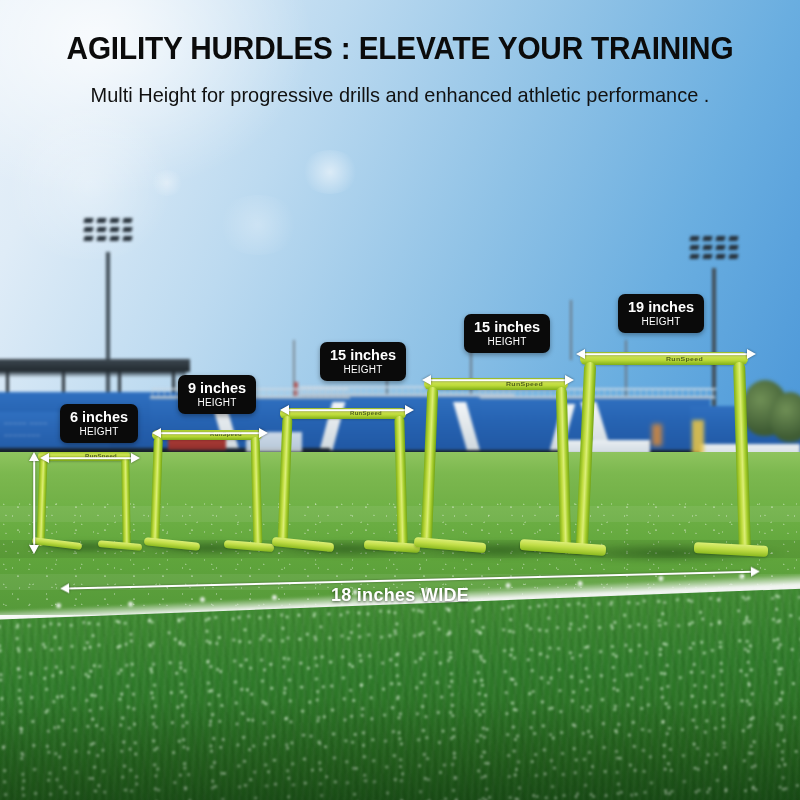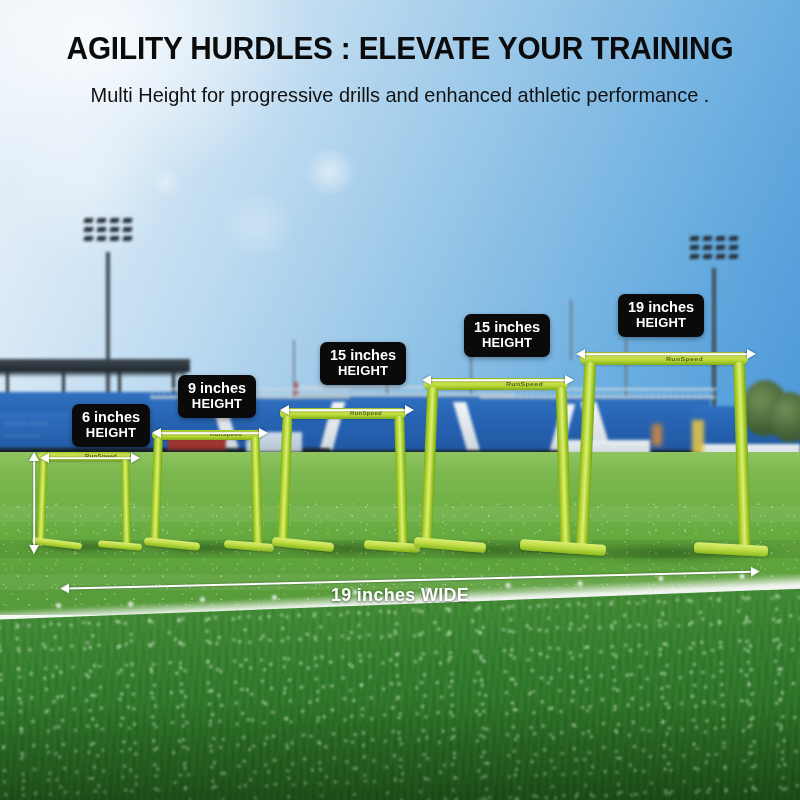--- a/index.html
+++ b/index.html
@@ -204,21 +204,21 @@
     position:absolute;
     background:#0a0a0a;
     border-radius:7px;
     padding:5px 10px 6px 10px;
     text-align:center;
     color:#fff;
     line-height:1.15;
     box-shadow:0 2px 5px rgba(0,0,0,.35);
   }
   .callout .c-val { font-size:14.5px; font-weight:bold; display:block; white-space:nowrap; }
-  .callout .c-sub { font-size:13px; font-weight:bold; display:block; letter-spacing:.2px; }
+  .callout .c-sub { font-size:10px; font-weight:normal; display:block; letter-spacing:.2px; }
 
   
   .arrow-h, .arrow-v { position:absolute; }
   .arrow-line {
     position:absolute; background:#ffffff; box-shadow:0 0 2px rgba(0,0,0,.45);
   }
   .ah-line { height:1.6px; top:50%; transform:translateY(-50%); left:7px; right:7px; }
   .av-line { width:1.6px; left:50%; transform:translateX(-50%); top:7px; bottom:7px; }
   .tri { position:absolute; width:0; height:0; filter:drop-shadow(0 0 1px rgba(0,0,0,.5)); }
   .tri-l { left:0; top:50%; transform:translateY(-50%);
@@ -458,21 +458,21 @@
     <div class="tri tri-l"></div>
     <div class="tri tri-r"></div>
   </div>
 
   <div class="arrow-h" style="left:60px;top:573px;width:700px;height:14px;transform:rotate(-1.4deg);">
     <div class="arrow-line ah-line"></div>
     <div class="tri tri-l"></div>
     <div class="tri tri-r"></div>
   </div>
 
-  <div class="callout" style="left:72px;top:404px;">
+  <div class="callout" style="left:60px;top:404px;">
     <span class="c-val">6 inches</span>
     <span class="c-sub">HEIGHT</span>
   </div>
 
   <div class="callout" style="left:178px;top:375px;">
     <span class="c-val">9 inches</span>
     <span class="c-sub">HEIGHT</span>
   </div>
 
   <div class="callout" style="left:320px;top:342px;">
@@ -483,18 +483,18 @@
   <div class="callout" style="left:464px;top:314px;">
     <span class="c-val">15 inches</span>
     <span class="c-sub">HEIGHT</span>
   </div>
 
   <div class="callout" style="left:618px;top:294px;">
     <span class="c-val">19 inches</span>
     <span class="c-sub">HEIGHT</span>
   </div>
 
-  <div class="width-label">19 inches WIDE</div>
+  <div class="width-label">18 inches WIDE</div>
 
   <div class="headline">AGILITY HURDLES : ELEVATE YOUR TRAINING</div>
   <div class="subhead">Multi Height for progressive drills and enhanced athletic performance .</div>
 
 </div>
 
 </body></html>

